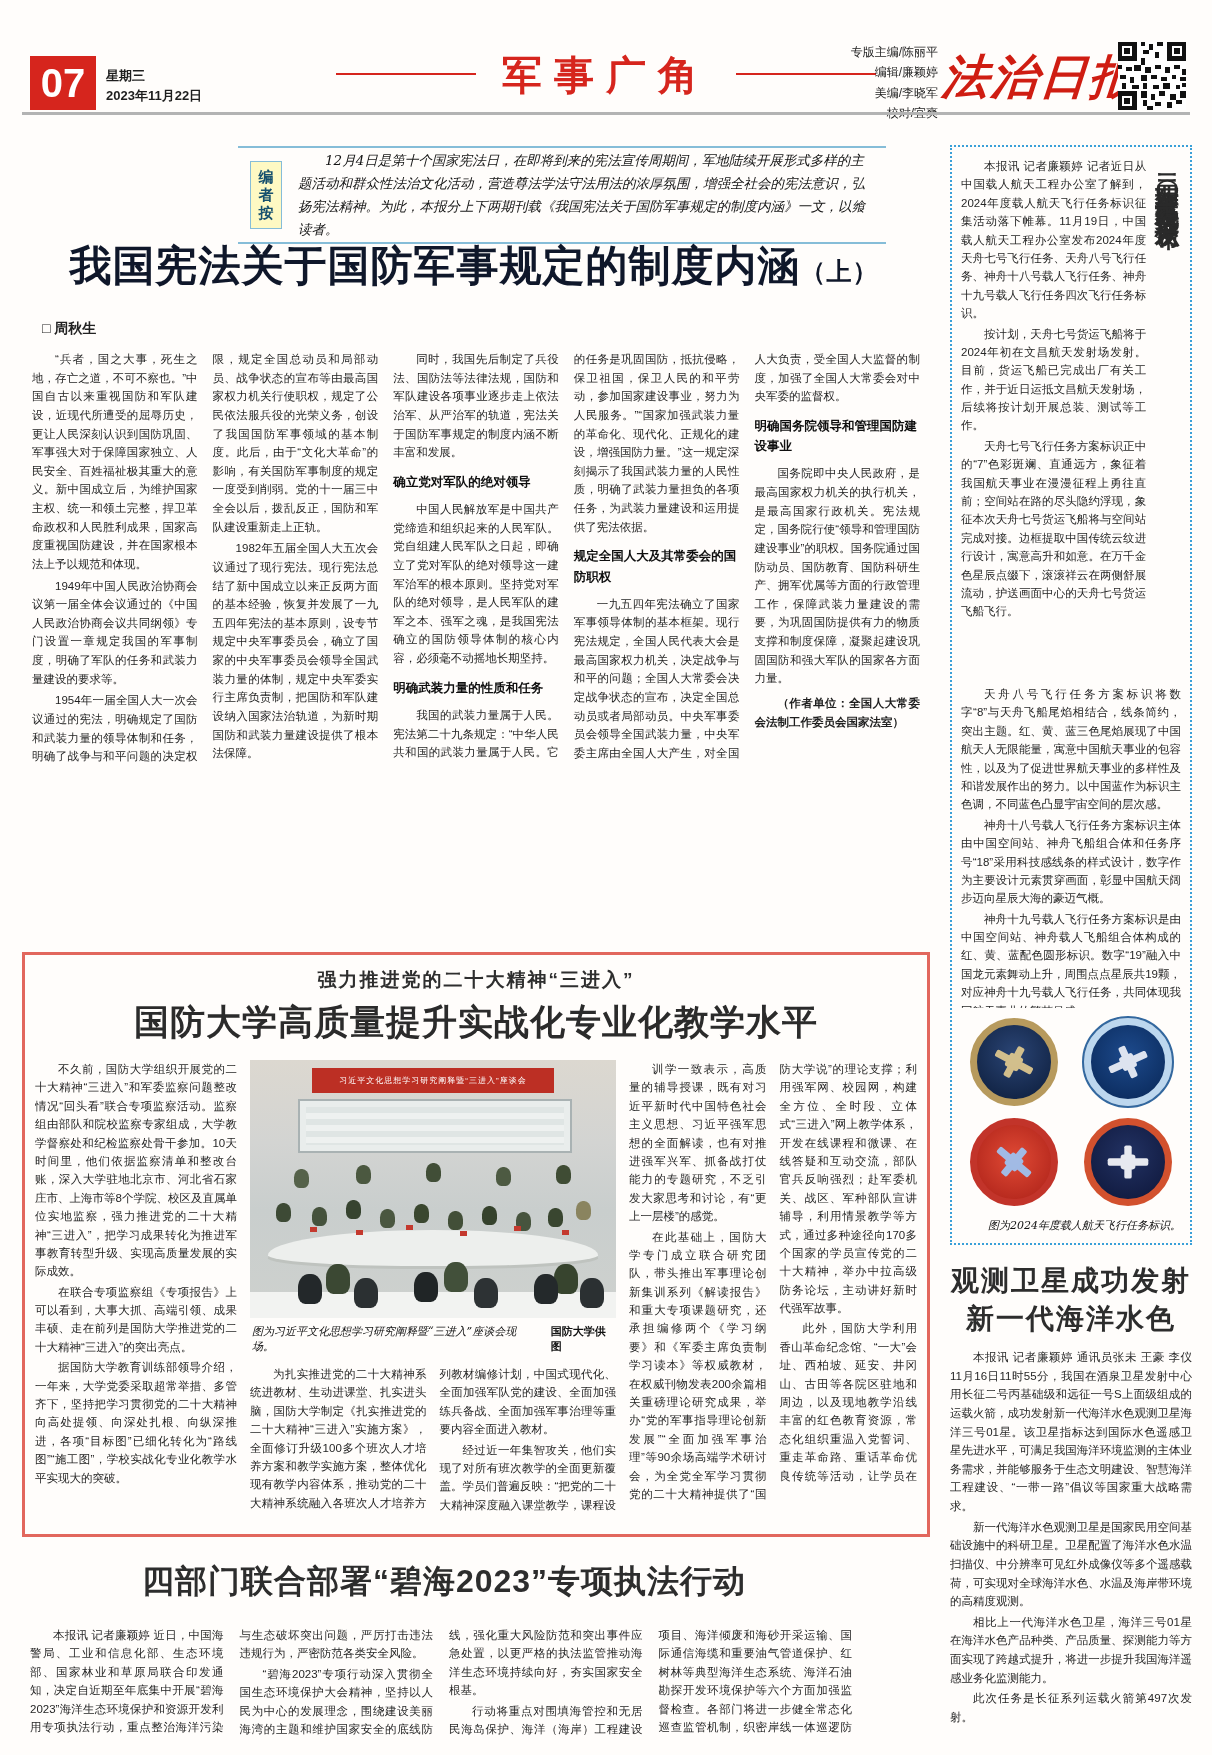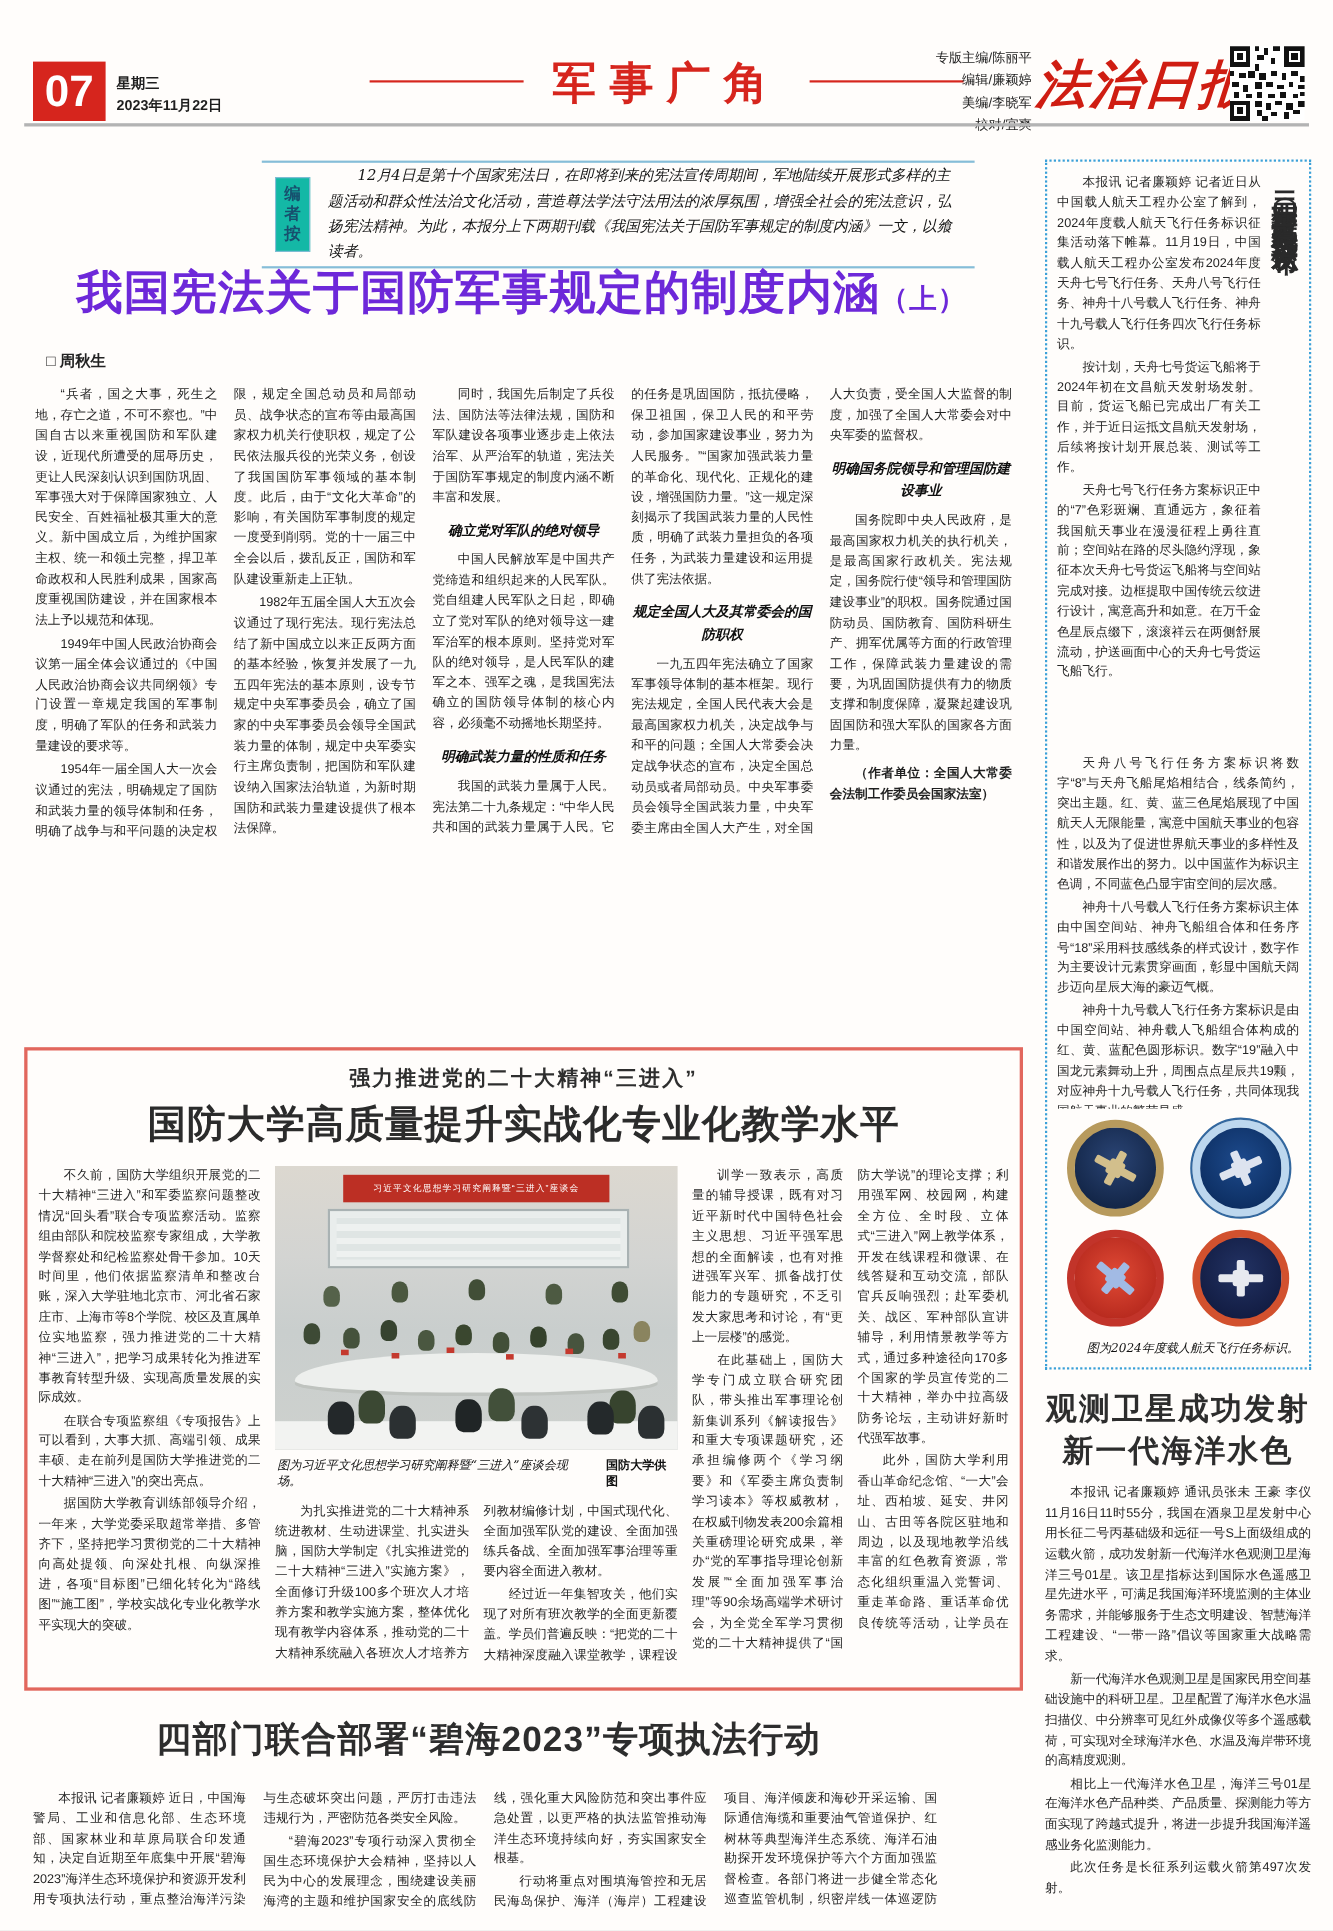--- a/index.html
+++ b/index.html
@@ -14,34 +14,34 @@
   .section-title::before,.section-title::after{content:"";display:inline-block;width:140px;height:2px;
                  background:#d6251d;vertical-align:middle;margin:0 26px 8px;}
   .credits{position:absolute;left:812px;top:44px;width:126px;text-align:right;font-size:12px;line-height:1.45;color:#1e1e1e;}
   .brand{position:absolute;left:942px;top:46px;color:#cf1d12;font-size:47px;font-weight:bold;
          font-family:"DejaVu Serif",serif;font-style:italic;letter-spacing:2px;transform:skewX(-4deg);}
   .qr{position:absolute;left:1118px;top:42px;width:68px;height:68px;}
   .header-rule{position:absolute;left:22px;top:112px;width:1168px;height:3px;background:#b3b3b3;}
   
   .ednote{position:absolute;left:238px;top:146px;width:648px;height:98px;border-top:2px solid #86bdd8;
           border-bottom:2px solid #86bdd8;display:flex;align-items:center;gap:16px;padding:8px 12px;box-sizing:border-box;}
-  .ednote-label{width:22px;background:#14b8a6;border:1px solid #86bdd8;color:#17506e;font-size:15px;
+  .ednote-label{width:22px;background:#fef9c3;border:1px solid #86bdd8;color:#17506e;font-size:15px;
           font-weight:bold;padding:6px 4px;line-height:1.2;text-align:center;word-break:break-all;}
   .ednote-text{flex:1;font-family:"DejaVu Serif",serif;font-style:italic;font-size:13.5px;line-height:1.7;
           color:#141414;text-indent:2em;}
   
   .main-title{position:absolute;left:28px;top:238px;width:892px;text-align:center;font-size:42px;
-          font-weight:bold;color:#6d28d9;letter-spacing:1px;white-space:nowrap;}
+          font-weight:bold;color:#0f172a;letter-spacing:1px;white-space:nowrap;}
   .main-title .suffix{font-size:25px;font-weight:bold;}
   .author{position:absolute;left:42px;top:320px;font-size:14px;font-weight:bold;color:#222;}
   .main-body{position:absolute;left:32px;top:350px;width:888px;height:536px;column-count:5;column-gap:15px;
           font-size:11.5px;line-height:1.62;text-align:justify;color:#1f1f1f;overflow:hidden;}
   .blk{margin:0 0 3px;}
   .blk-p{text-indent:2em;}
-  .blk-h{font-weight:bold;text-align:center;font-size:12.5px;margin:10px 0 8px;color:#0f0f0f;text-indent:0;font-style:italic;}
+  .blk-h{font-weight:bold;text-align:left;font-size:12.5px;margin:10px 0 8px;color:#0f0f0f;text-indent:0;}
   .blk-sig{text-indent:2em;font-weight:bold;margin-top:6px;}
   
   .mission-box{position:absolute;left:950px;top:145px;width:242px;height:1100px;border:2px dotted #3aa0d8;
           box-sizing:border-box;padding:10px 9px;display:flex;flex-direction:column;overflow:hidden;}
   .mission-top{display:flex;height:524px;flex:none;}
   .mission-colparas{flex:1;font-size:11.5px;line-height:1.6;text-align:justify;overflow:hidden;}
   .mission-colparas .blk{text-indent:2em;margin:0 0 2px;}
   .mission-title{writing-mode:vertical-rl;font-size:24px;font-weight:bold;letter-spacing:3px;color:#2a2a2a;
           line-height:1.2;margin-left:6px;flex:none;}
   .mission-wide{flex:1;font-size:11.5px;line-height:1.6;text-align:justify;overflow:hidden;margin-top:4px;}

